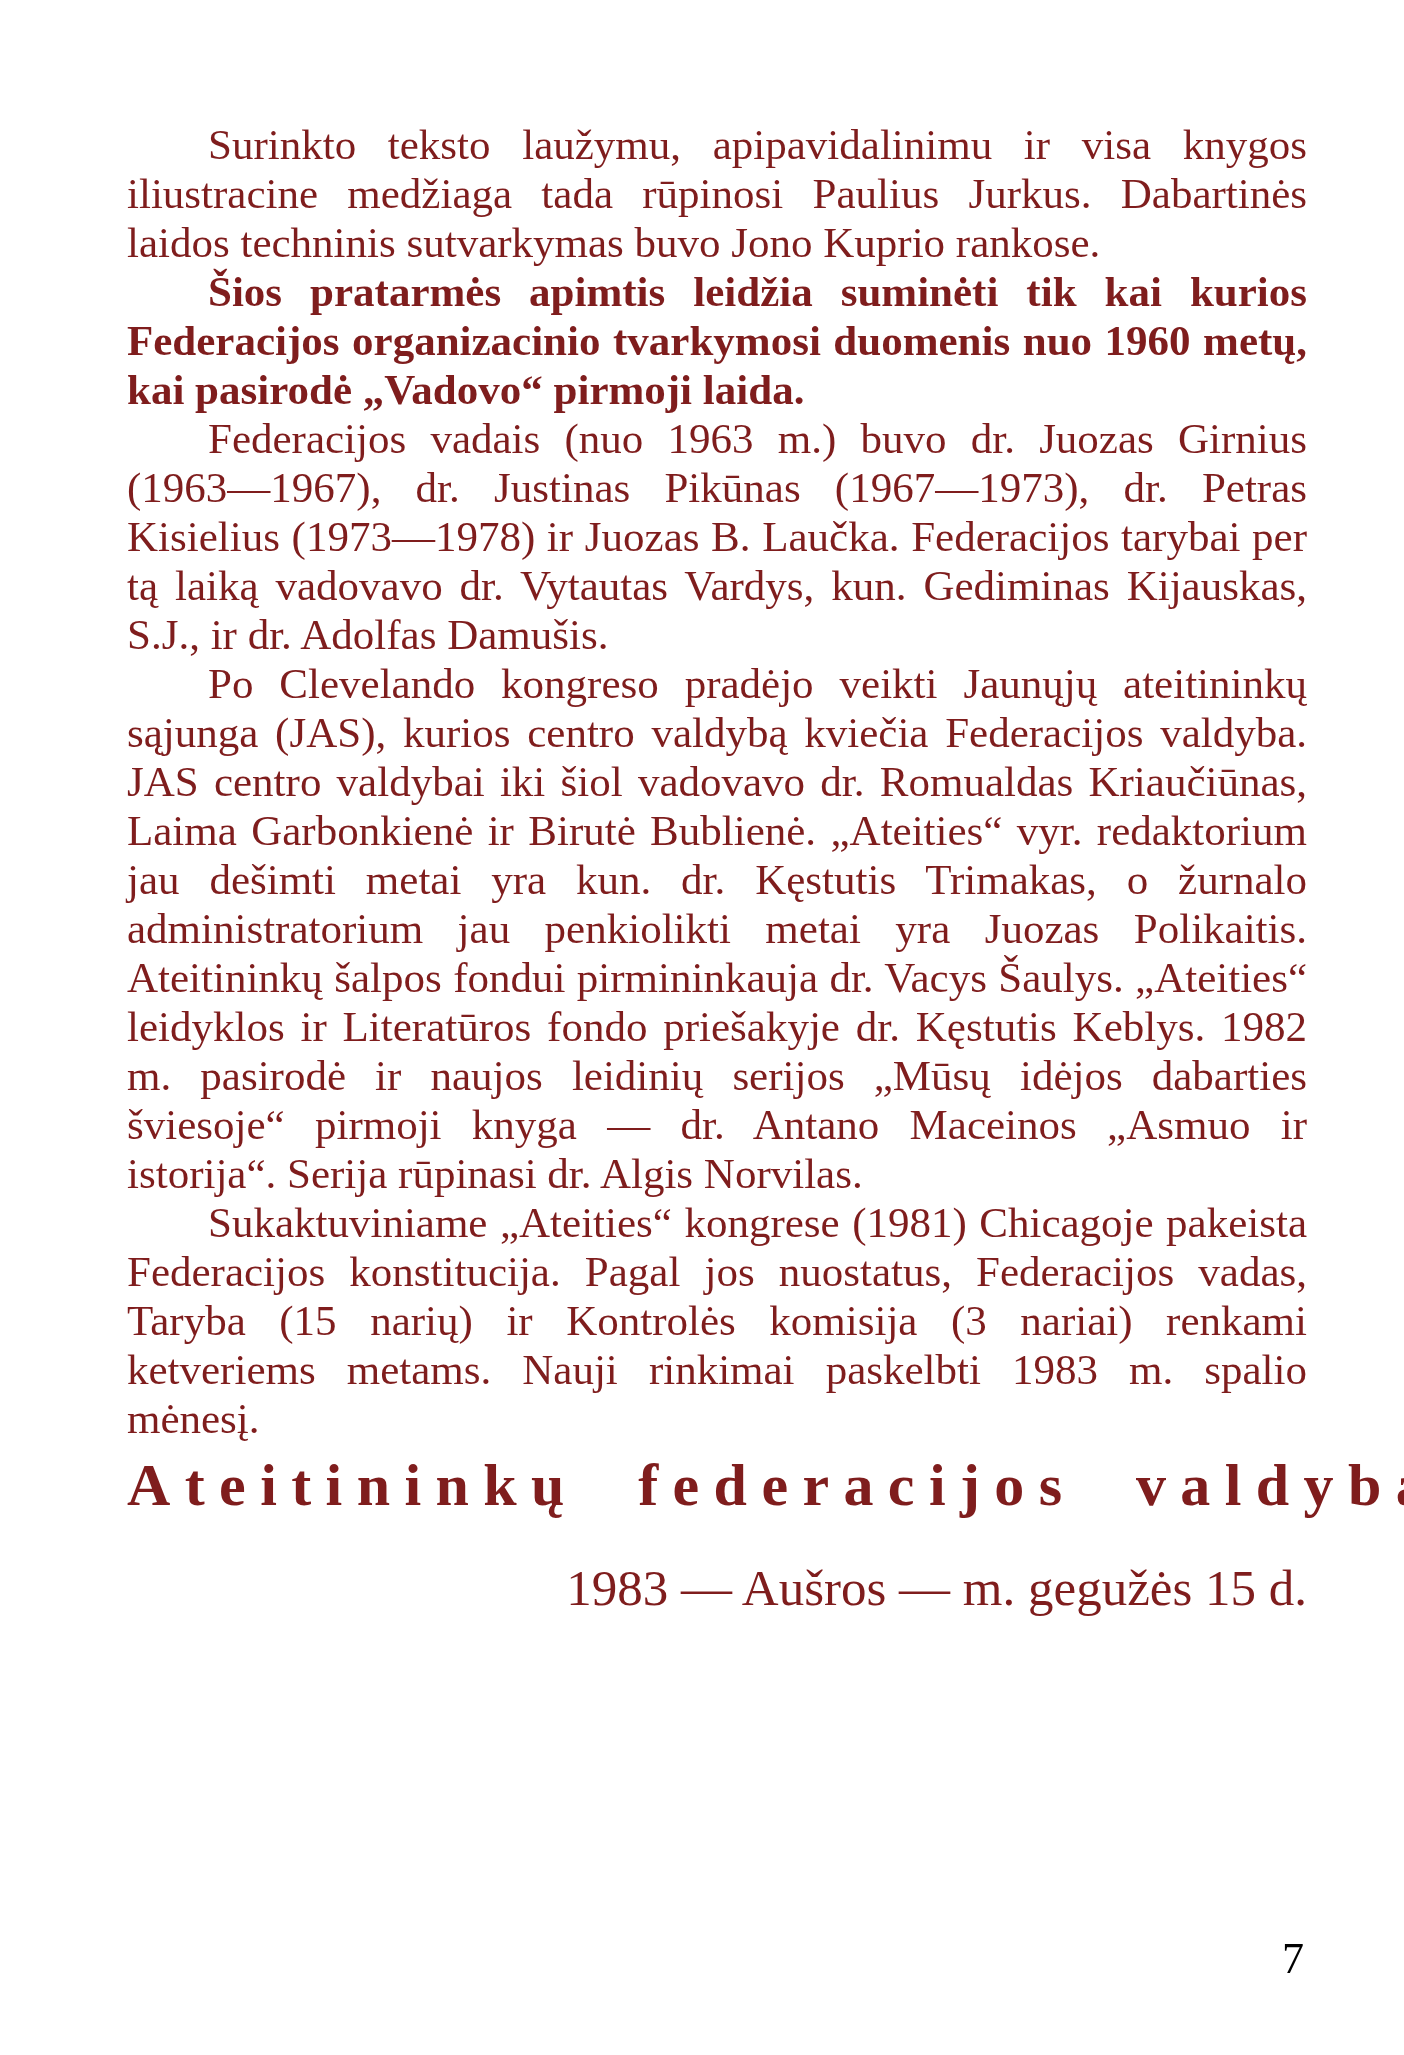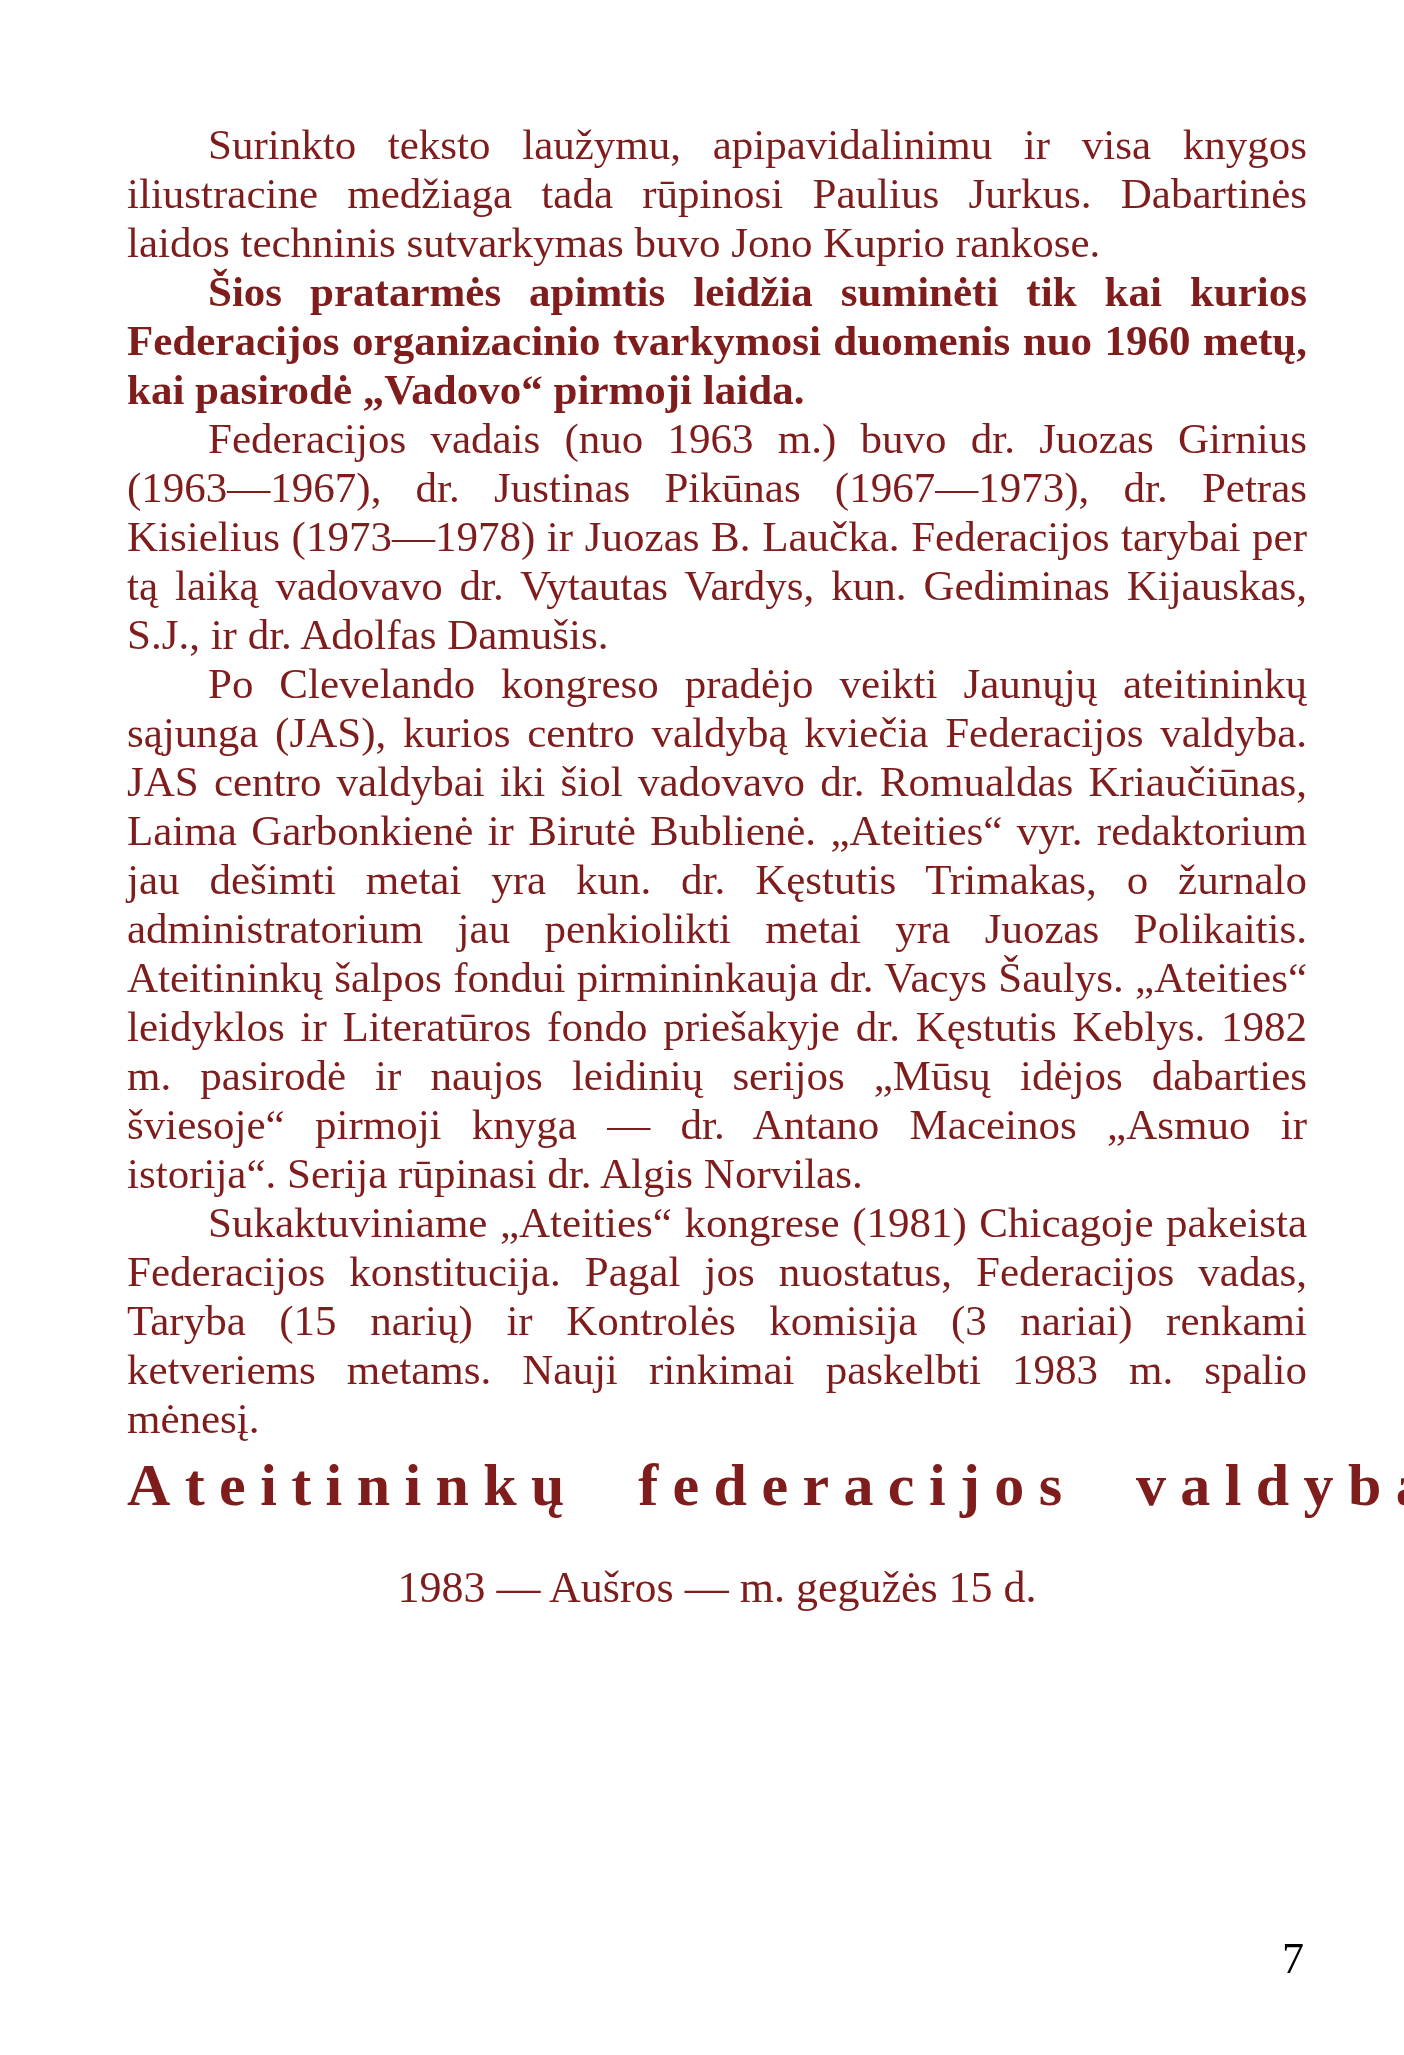--- a/index.html
+++ b/index.html
@@ -44,23 +44,23 @@
     text-align: center;
     letter-spacing: 0.24em;
     word-spacing: 0.5em;
     white-space: nowrap;
     text-indent: 0;
   }
   p.dateline {
     margin: 48px 0 0 0;
     padding: 0;
     text-indent: 0;
-    font-size: 44px;
+    font-size: 51px;
     line-height: 50px;
-    text-align: center;
+    text-align: right;
   }
   .page-number {
     position: absolute;
     right: 100px;
     top: 1936px;
     font-size: 44px;
     line-height: 46px;
     color: #000000;
   }
 </style>

